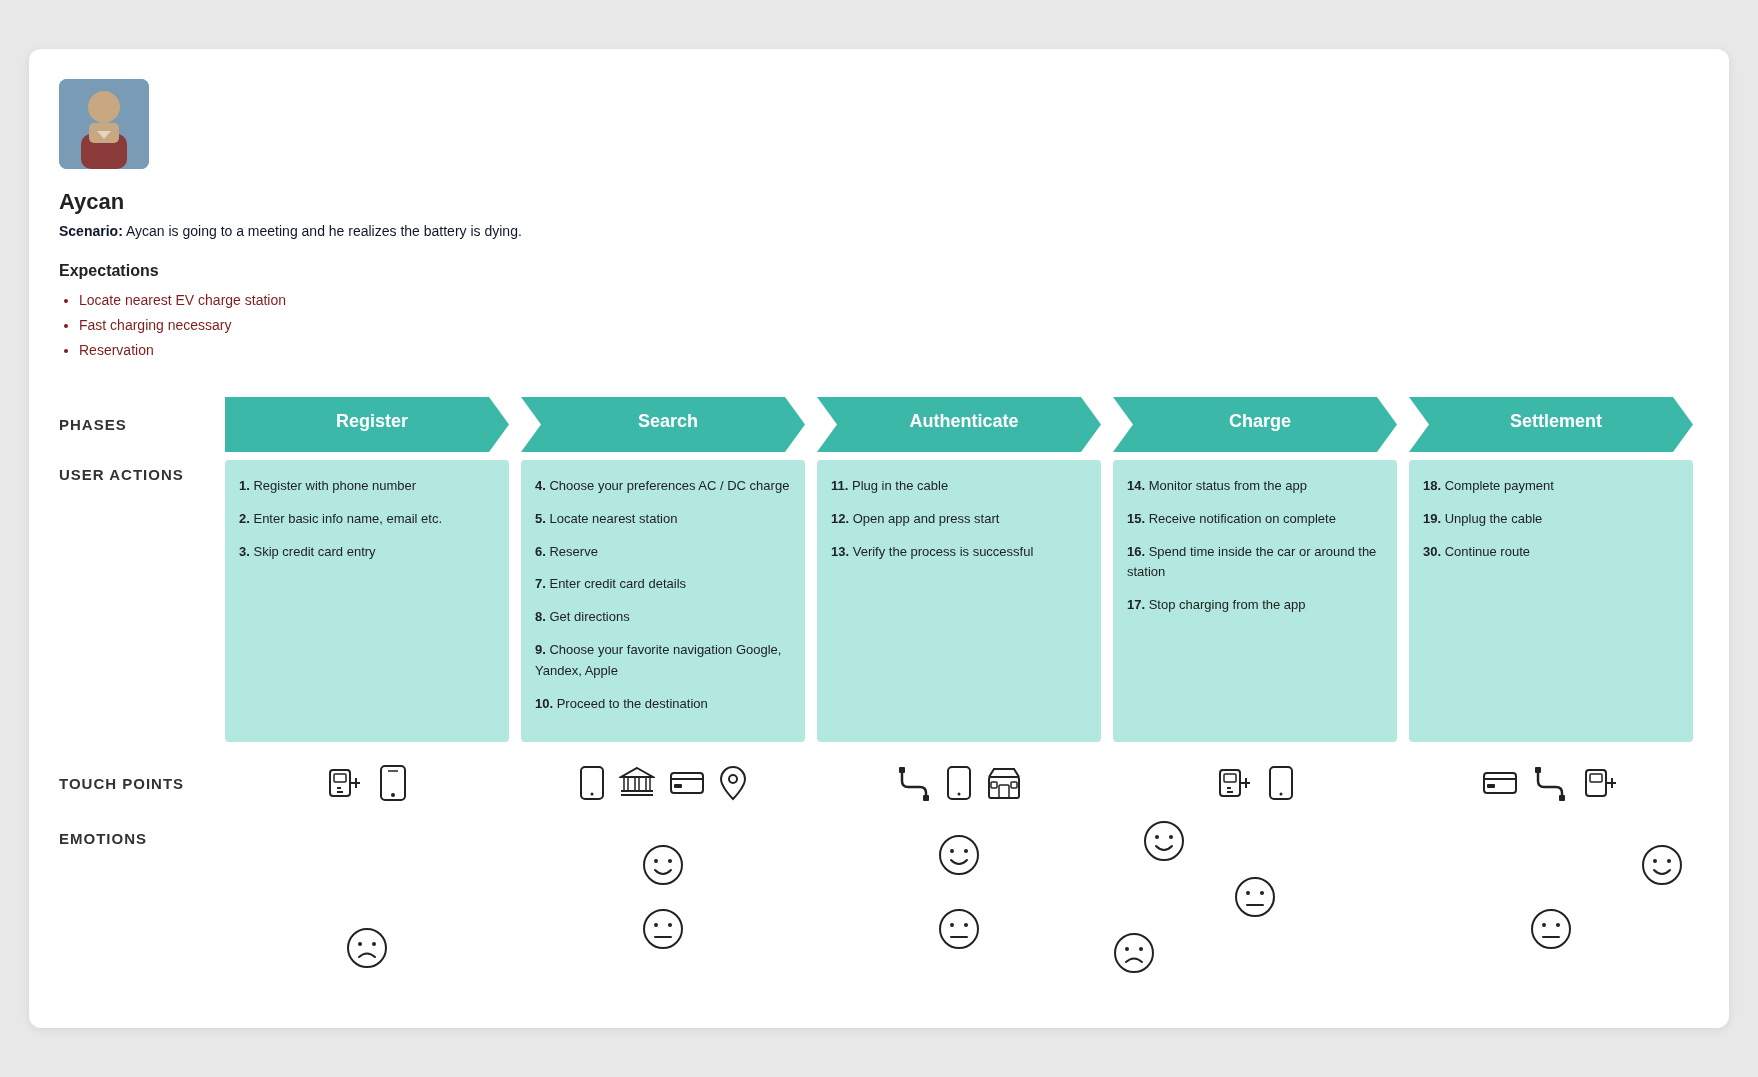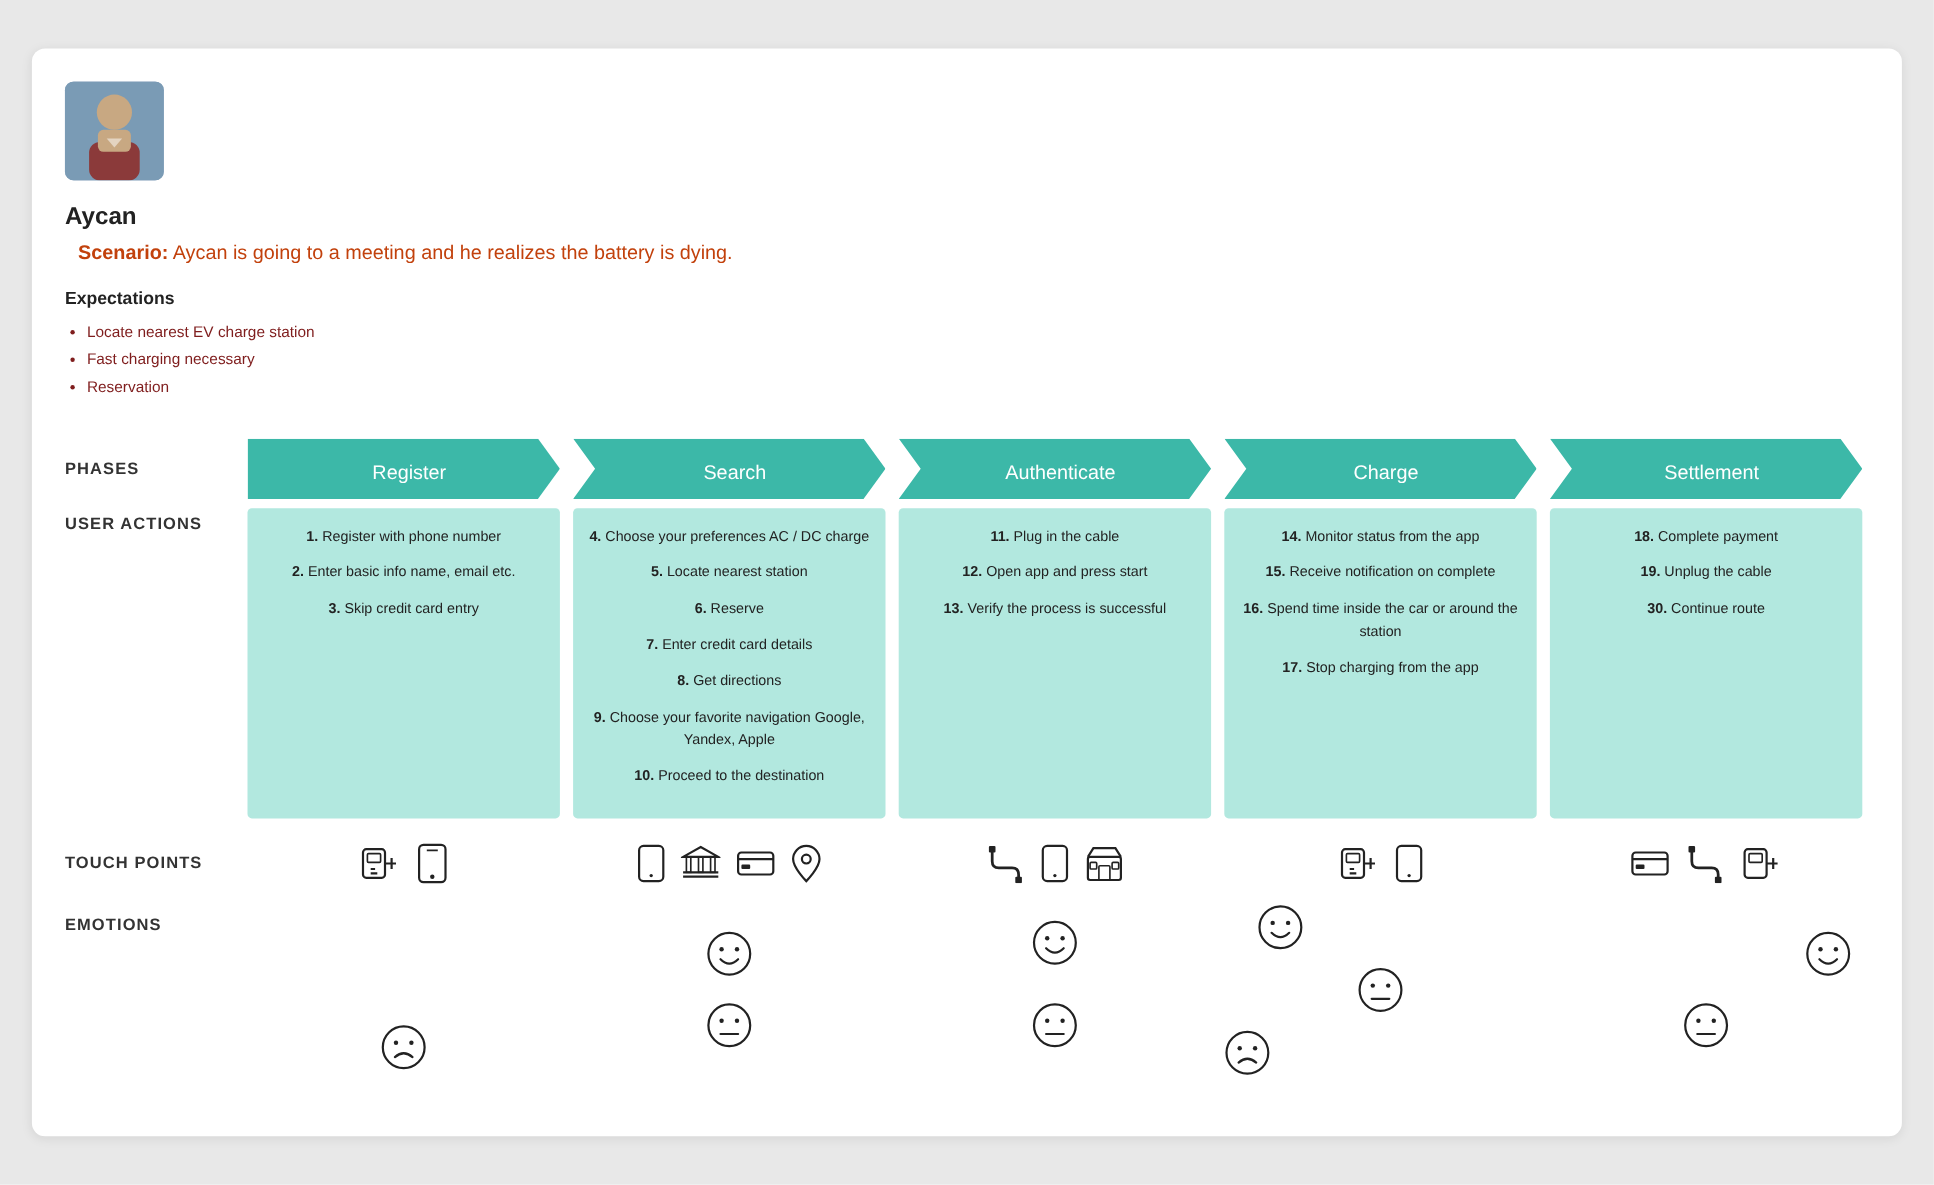--- a/index.html
+++ b/index.html
@@ -31,24 +31,23 @@
     .persona-info {
       flex: 1;
     }
     .persona-name {
       font-size: 22px;
       font-weight: bold;
       color: #222;
       margin-bottom: 6px;
     }
     .persona-scenario {
-      font-size: 18px;
-      color: #c2410c;
+      font-size: 14px;
+      color: #0f172a;
       line-height: 1.5;
-      margin-left: 12px;
     }
     .persona-scenario strong {
       font-weight: bold;
     }
     .expectations {
       flex: 1;
     }
     .expectations-title {
       font-size: 16px;
       font-weight: bold;
@@ -85,28 +84,28 @@
       padding: 4px 6px;
       display: flex;
       align-items: center;
       justify-content: center;
     }
     
     .phase-arrow {
       position: relative;
       background: #3cb8a8;
       color: #fff;
-      font-weight: normal;
+      font-weight: bold;
       font-size: 18px;
       text-align: center;
       padding: 14px 10px 14px 20px;
       width: 100%;
       clip-path: polygon(0 0, calc(100% - 20px) 0, 100% 50%, calc(100% - 20px) 100%, 0 100%, 20px 50%);
       display: flex;
-      align-items: flex-end;
+      align-items: flex-start;
       justify-content: center;
       min-height: 55px;
     }
     .phase-arrow.first {
       clip-path: polygon(0 0, calc(100% - 20px) 0, 100% 50%, calc(100% - 20px) 100%, 0 100%);
     }
     .actions-label-cell {
       display: flex;
       align-items: flex-start;
       padding: 10px 0 10px 0;
@@ -124,21 +123,20 @@
       height: 100%;
       min-height: 260px;
     }
     .action-box ol {
       list-style: none;
       padding: 0;
     }
     .action-box ol li {
       margin-bottom: 12px;
       padding-left: 0;
-      text-align: center;
     }
     .action-box ol li::before {
       font-weight: normal;
     }
     .touch-label-cell {
       display: flex;
       align-items: center;
       padding: 10px 0;
     }
     .touch-cell {

